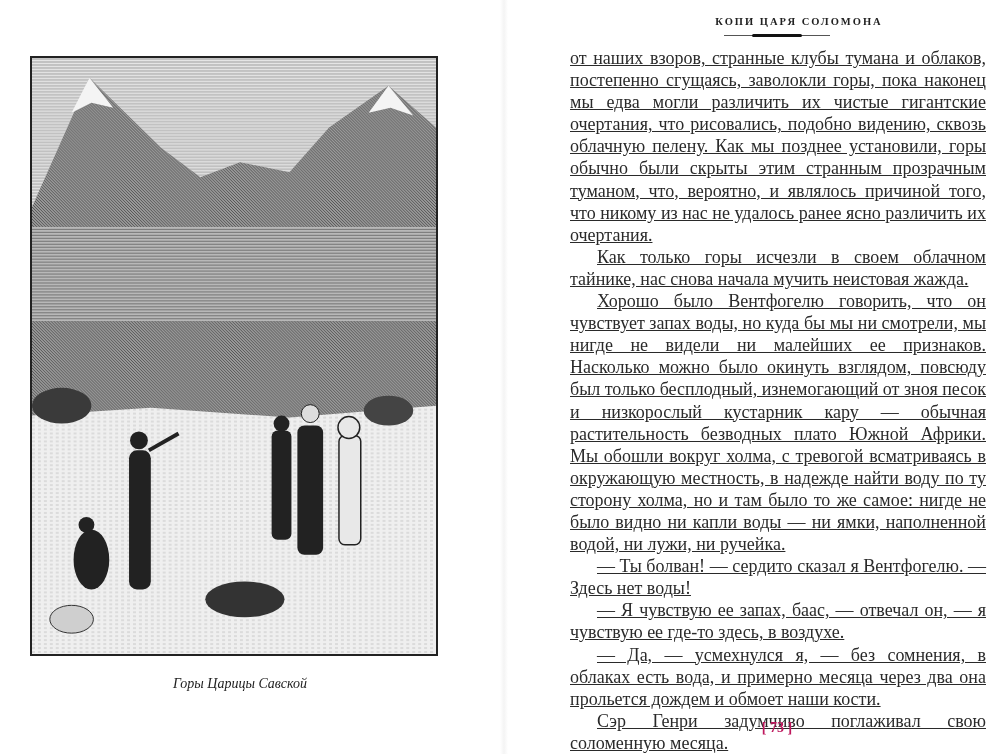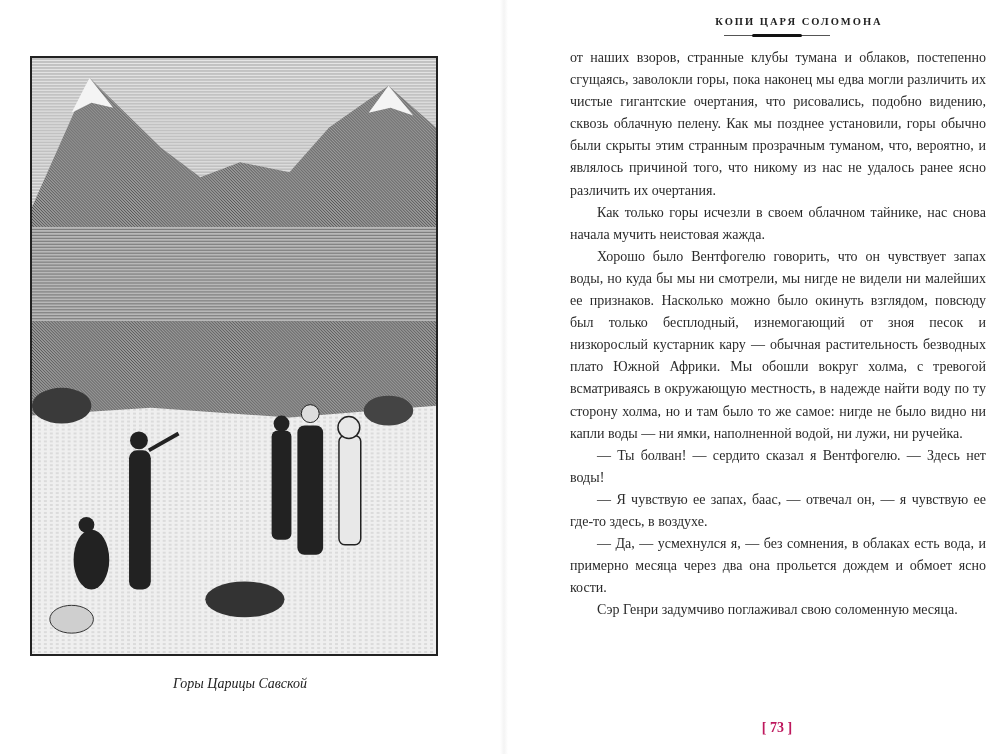--- a/index.html
+++ b/index.html
@@ -13,22 +13,22 @@
                   border:2px solid #222; box-sizing:border-box; overflow:hidden; background:#d8d8d8; }
   .illustration svg { display:block; width:100%; height:100%; }
   .caption { position:absolute; left:0; width:480px; top:676px; text-align:center;
              font-style:italic; font-size:14px; color:#222; }
 
   .running-head { position:absolute; left:592px; width:414px; top:16px; text-align:center;
                   font-size:10.5px; font-weight:bold; letter-spacing:2px; color:#222; }
   .head-rule { position:absolute; left:724px; top:35px; width:106px; height:1px; background:#555; }
   .head-rule::after { content:""; position:absolute; left:28px; top:-1px; width:50px; height:3px; background:#111; border-radius:2px; }
 
-  .text-block { position:absolute; left:570px; top:47px; width:416px; font-size:14px; line-height:22.1px;
-                text-align:justify; }
+  .text-block { position:absolute; left:570px; top:47px; width:416px; font-size:18px; line-height:22.1px;
+                text-align:justify;text-decoration:underline; }
   .text-block p { margin:0; text-indent:27px; }
   .text-block p.noindent { text-indent:0; }
 
   .folio { position:absolute; left:570px; width:414px; top:720px; text-align:center; font-size:14px; font-weight:bold; color:#be185d; }
 </style>
 </head>
 <body>
 
 <div class="page-left">
   <div class="illustration">
@@ -93,18 +93,18 @@
 
 <div class="running-head">КОПИ ЦАРЯ СОЛОМОНА</div>
 <div class="head-rule"></div>
 
 <div class="text-block">
   <p class="noindent">от наших взоров, странные клубы тумана и облаков, постепенно сгущаясь, заволокли горы, пока наконец мы едва могли различить их чистые гигантские очертания, что рисовались, подобно видению, сквозь облачную пелену. Как мы позднее установили, горы обычно были скрыты этим странным прозрачным туманом, что, вероятно, и являлось причиной того, что никому из нас не удалось ранее ясно различить их очертания.</p>
   <p>Как только горы исчезли в своем облачном тайнике, нас снова начала мучить неистовая жажда.</p>
   <p>Хорошо было Вентфогелю говорить, что он чувствует запах воды, но куда бы мы ни смотрели, мы нигде не видели ни малейших ее признаков. Насколько можно было окинуть взглядом, повсюду был только бесплодный, изнемогающий от зноя песок и низкорослый кустарник кару — обычная растительность безводных плато Южной Африки. Мы обошли вокруг холма, с тревогой всматриваясь в окружающую местность, в надежде найти воду по ту сторону холма, но и там было то же самое: нигде не было видно ни капли воды — ни ямки, наполненной водой, ни лужи, ни ручейка.</p>
   <p>— Ты болван! — сердито сказал я Вентфогелю. — Здесь нет воды!</p>
   <p>— Я чувствую ее запах, баас, — отвечал он, — я чувствую ее где-то здесь, в воздухе.</p>
-  <p>— Да, — усмехнулся я, — без сомнения, в облаках есть вода, и примерно месяца через два она прольется дождем и обмоет ясно кости.</p>
+  <p>— Да, — усмехнулся я, — без сомнения, в облаках есть вода, и примерно месяца через два она прольется дождем и обмоет наши кости.</p>
   <p>Сэр Генри задумчиво поглаживал свою соломенную месяца.</p>
 
 </div>
 
 <div class="folio">[ 73 ]</div>
 
 </body></html>

